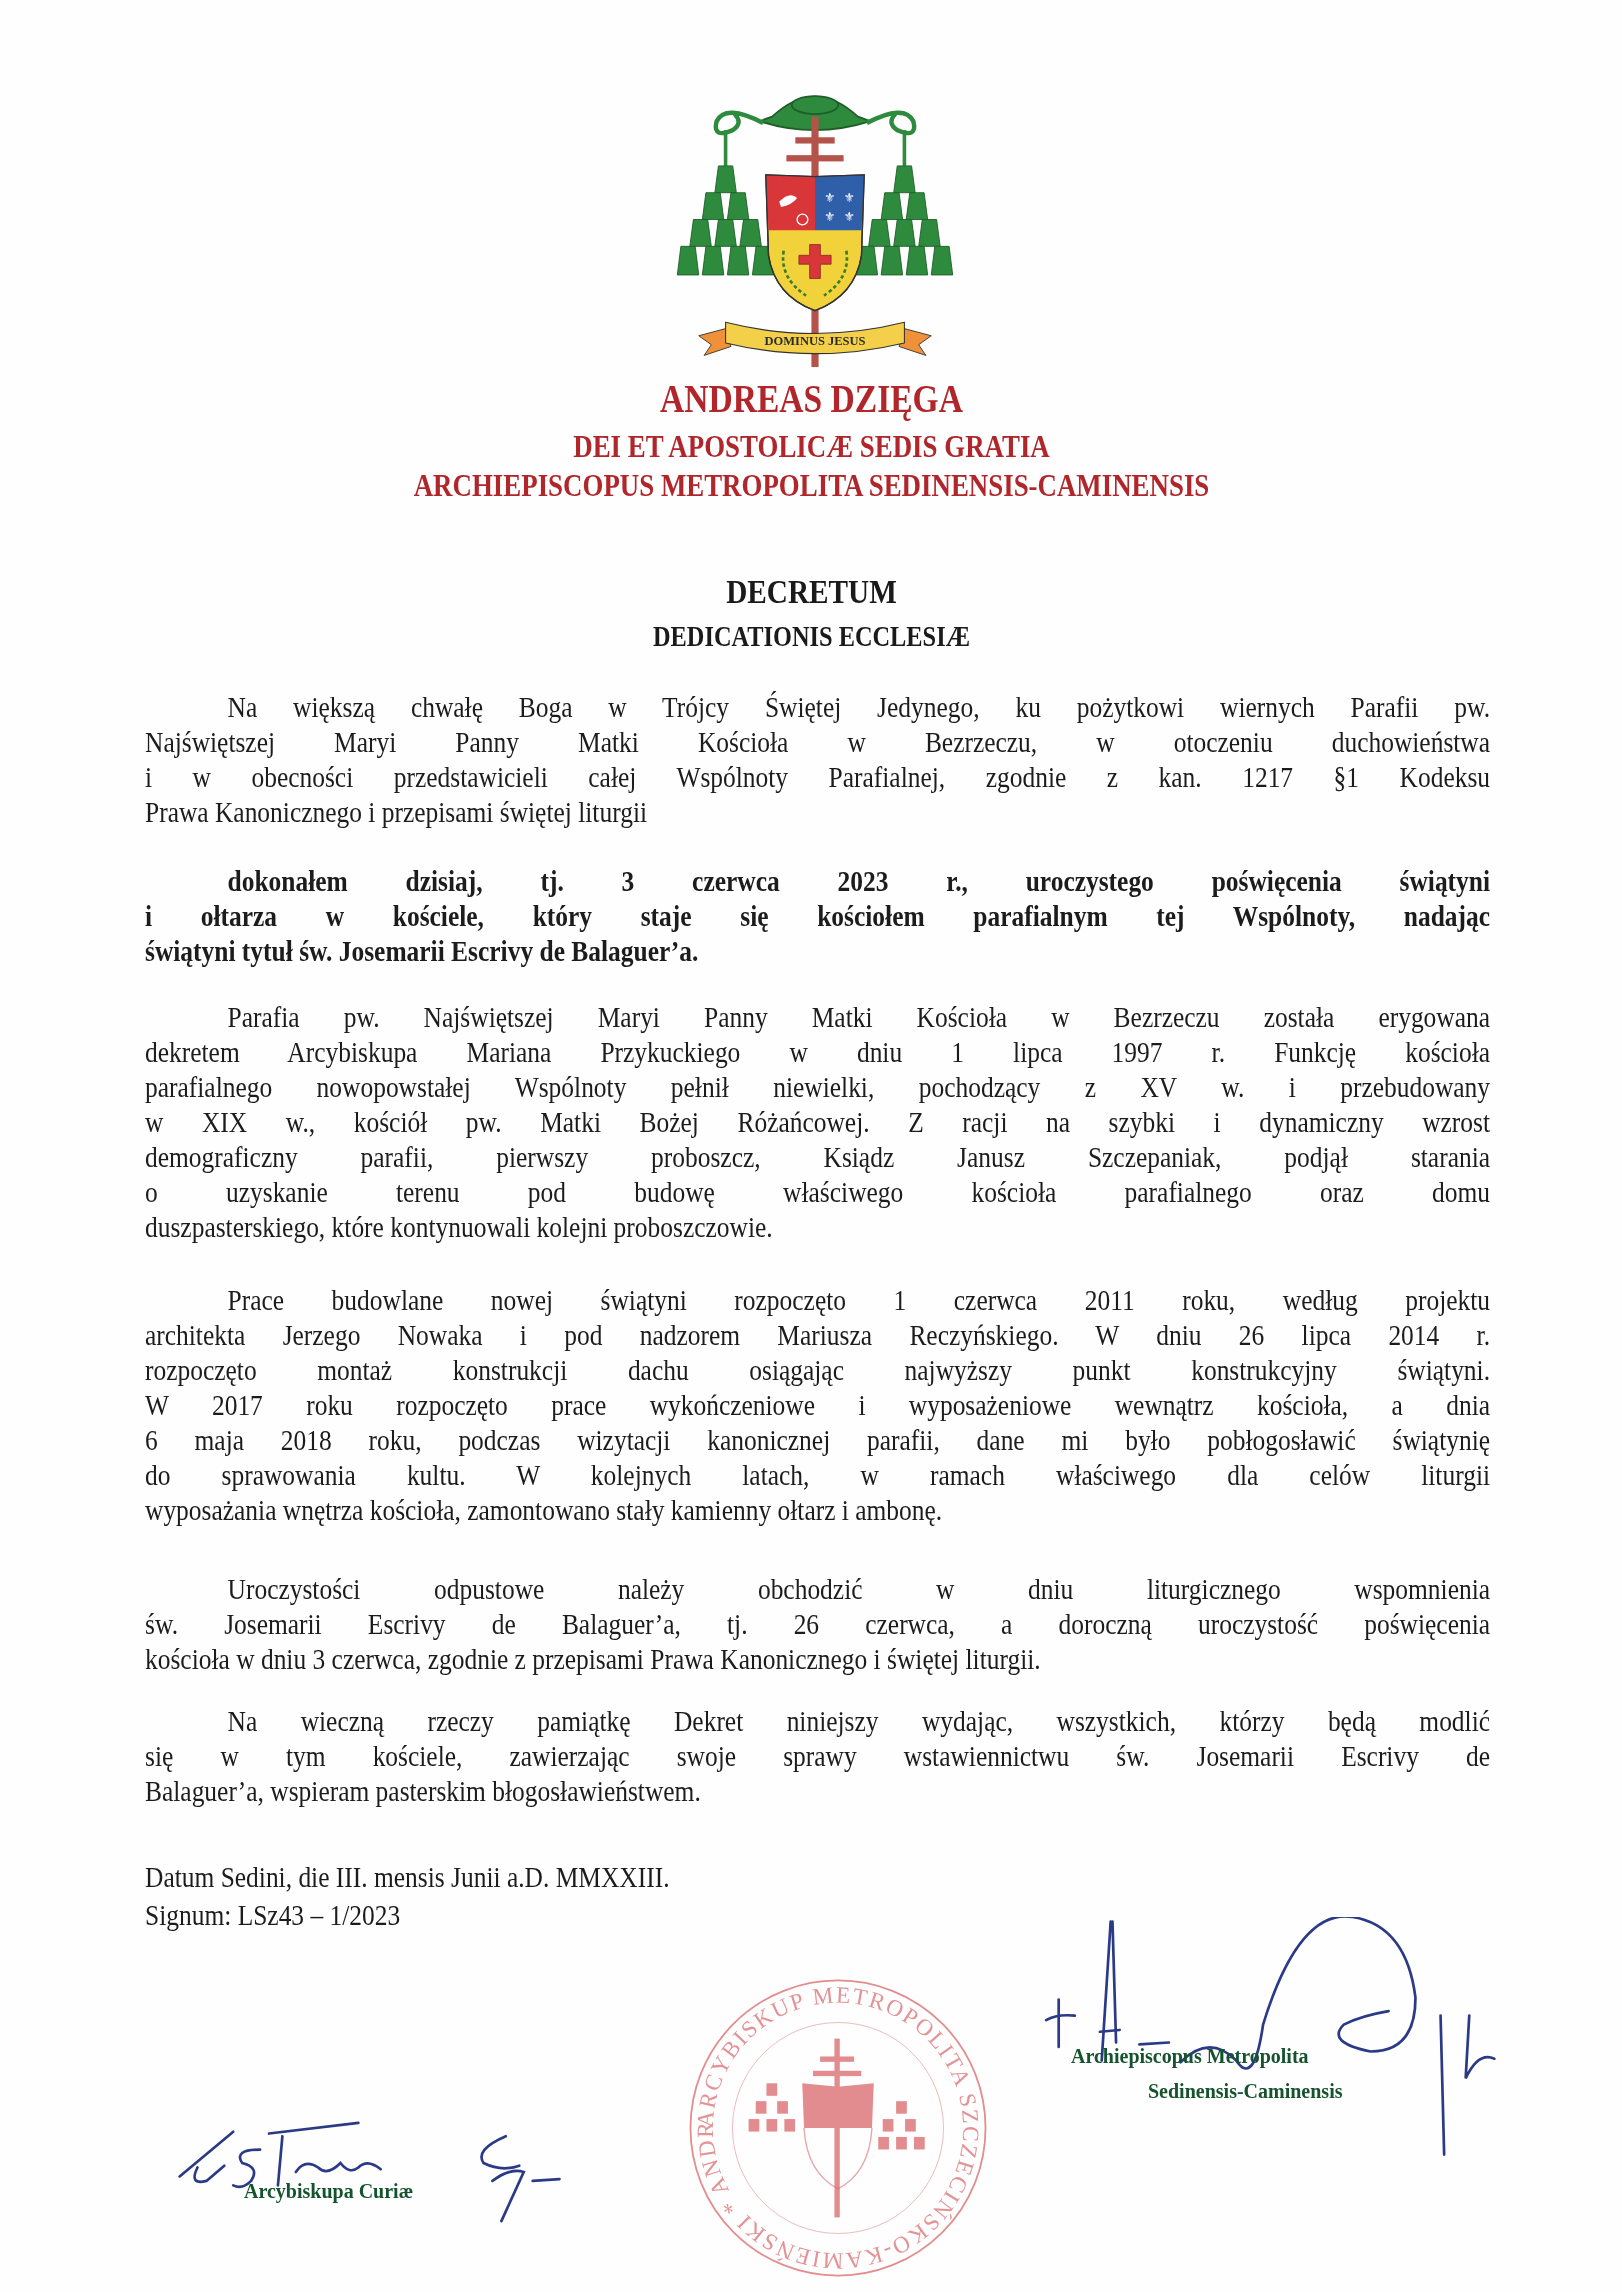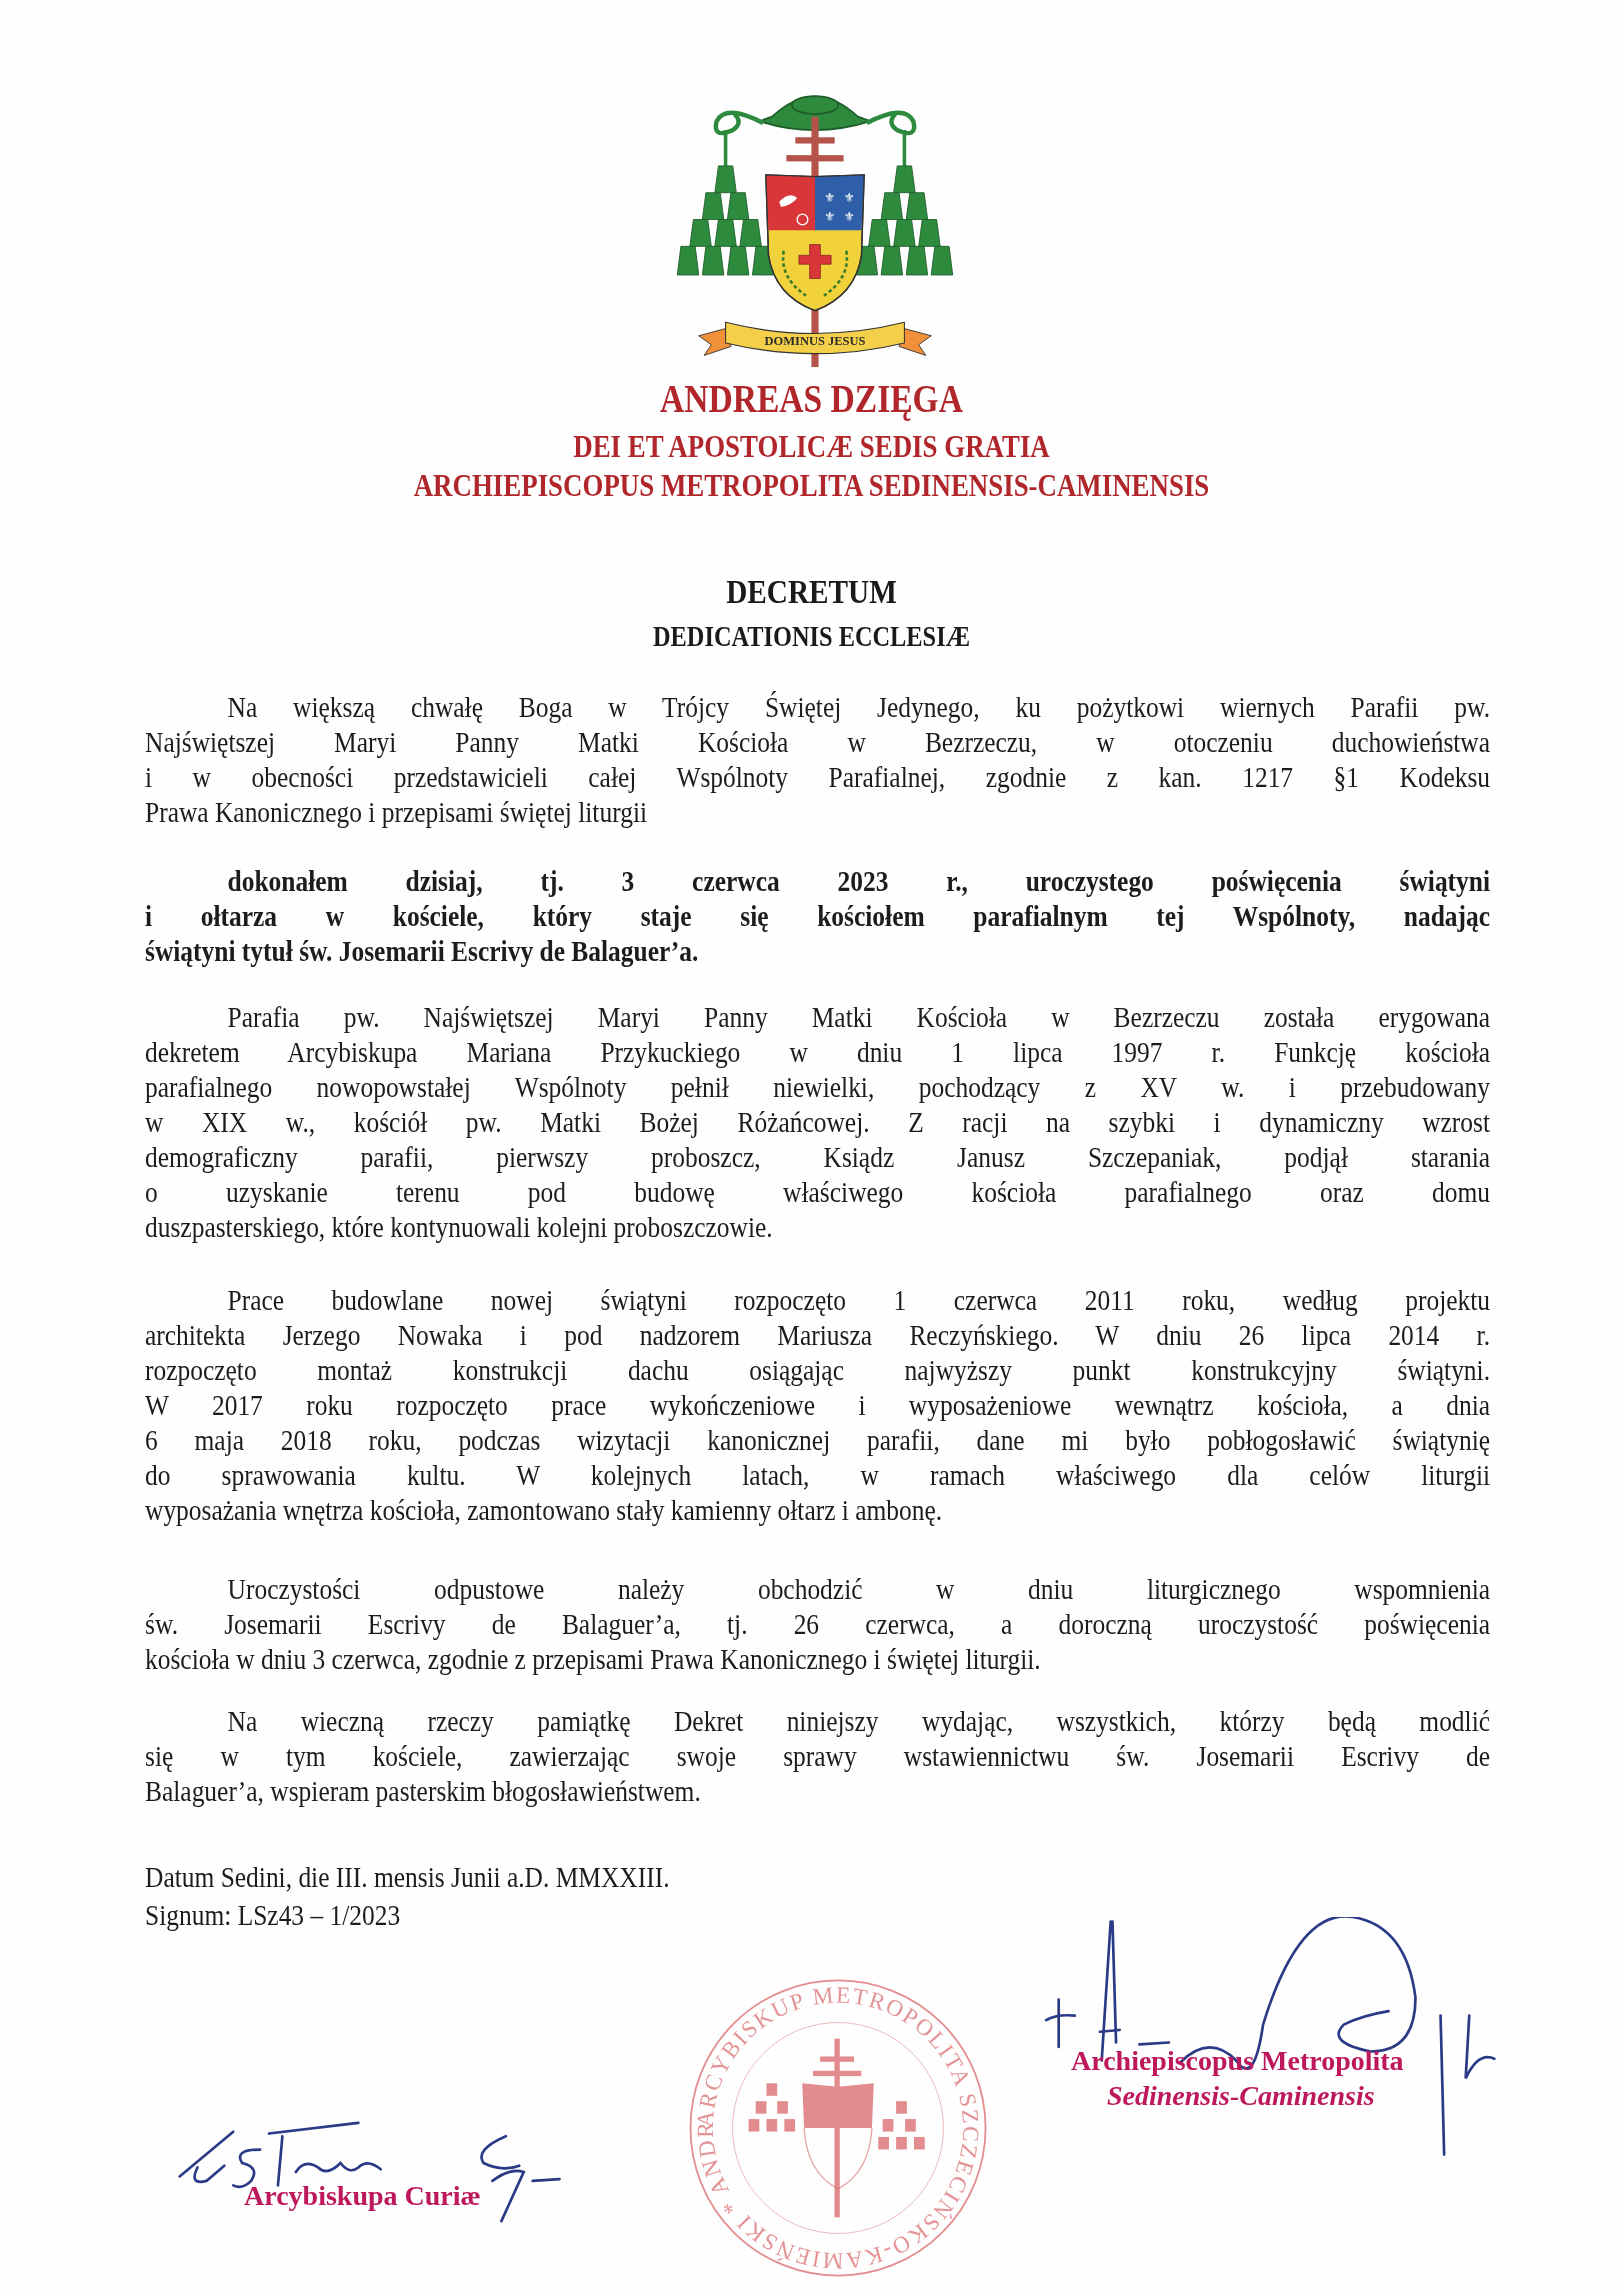--- a/index.html
+++ b/index.html
@@ -32,23 +32,23 @@
   .para .ln.indent { padding-left:96px; }
   .bold { font-weight:bold; }
 
   .cond { transform:scaleX(0.86); transform-origin:left top; width:1564px; }
 
   .datum { position:absolute; left:145px; font-size:29.6px; color:#1c1c1c; white-space:nowrap;
            transform:scaleX(0.86); transform-origin:left top; }
 
   .stamp { position:absolute; left:677px; top:1976px; width:322px; height:304px; }
 
-  .sig-label { position:absolute; font-weight:bold; color:#be185d; font-size:28px; white-space:nowrap; }
+  .sig-label { position:absolute; font-weight:bold; color:#14532d; font-size:20px; white-space:nowrap; }
   .sig-arch-1 { left:1071px; top:2045px; }
-  .sig-arch-2 { left:1107px; top:2080px;font-style:italic; }
+  .sig-arch-2 { left:1148px; top:2080px; }
   .sig-chanc { left:244px; top:2180px; }
 
   .sig { position:absolute; }
 </style>
 </head>
 <body>
 
 <div class="page">
 
   <svg class="crest" viewBox="0 0 340 330">

